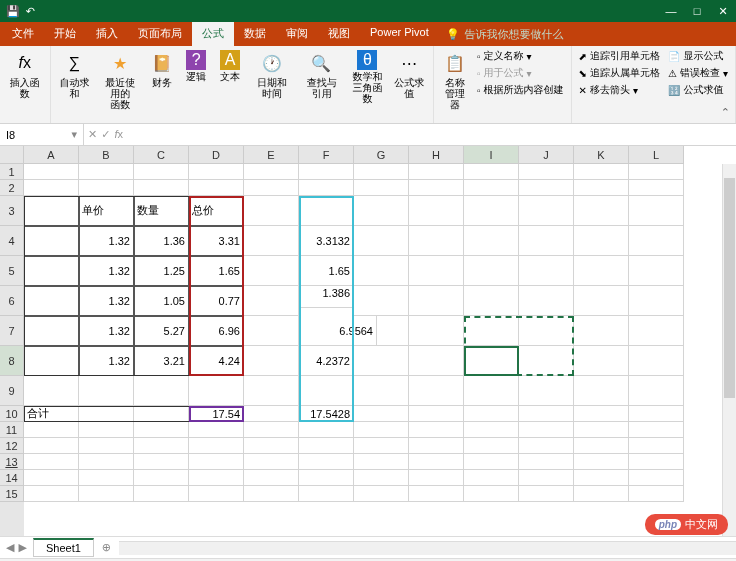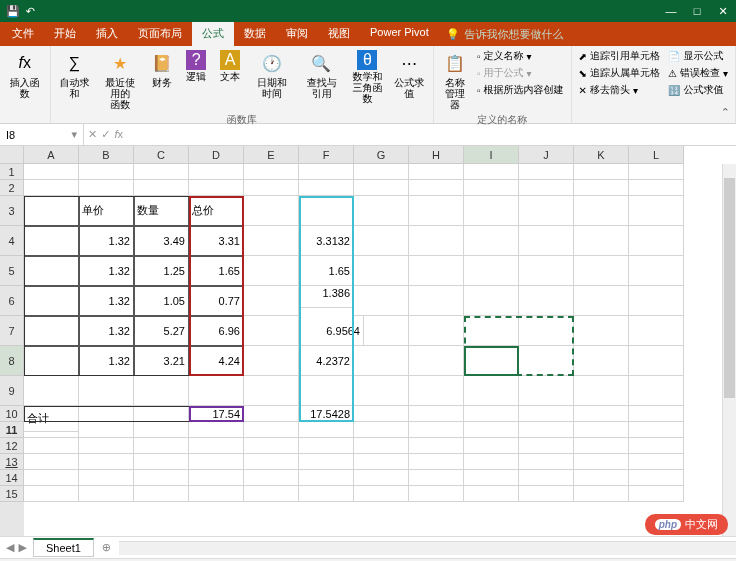--- a/index.html
+++ b/index.html
@@ -140,36 +140,34 @@
       <div class="ribbon-btn-large">
           <span class="icon" style="background:#1976d2;color:#fff;width:20px;height:20px">θ</span>
           <span class="label" style="white-space:pre-line">数学和
 三角函数</span>
         </div>
       <div class="ribbon-btn-large">
           <span class="icon">⋯</span>
           <span class="label">公式求值</span>
         </div>
     </div>
-    <div class="ribbon-group-label">函数库</div>
   </div>
   <div class="ribbon-group">
     <div class="ribbon-group-content">
       <div class="ribbon-btn-large">
           <span class="icon">📋</span>
           <span class="label" style="white-space:pre-line">名称
 管理器</span>
         </div>
       <div class="ribbon-stack">
         <div class="ribbon-btn-small">▫ <span>定义名称</span> ▾</div>
         <div class="ribbon-btn-small" style="color:#999">▫ <span>用于公式</span> ▾</div>
         <div class="ribbon-btn-small">▫ <span>根据所选内容创建</span></div>
       </div>
     </div>
-    <div class="ribbon-group-label">定义的名称</div>
   </div>
   <div class="ribbon-group">
     <div class="ribbon-group-content">
       <div class="ribbon-stack">
         <div class="ribbon-btn-small">⬈ <span>追踪引用单元格</span></div>
         <div class="ribbon-btn-small">⬊ <span>追踪从属单元格</span></div>
         <div class="ribbon-btn-small">✕ <span>移去箭头</span> ▾</div>
       </div>
       <div class="ribbon-stack">
         <div class="ribbon-btn-small">📄 <span>显示公式</span></div>
@@ -218,21 +216,21 @@
           <div class="row-header" style="height: 16px;">1</div>
           <div class="row-header" style="height: 16px;">2</div>
           <div class="row-header" style="height: 30px;">3</div>
           <div class="row-header" style="height: 30px;">4</div>
           <div class="row-header" style="height: 30px;">5</div>
           <div class="row-header" style="height: 30px;">6</div>
           <div class="row-header" style="height: 30px;">7</div>
           <div class="row-header active" style="height: 30px;">8</div>
           <div class="row-header" style="height: 30px;">9</div>
           <div class="row-header" style="height: 16px;">10</div>
-          <div class="row-header" style="height: 16px; font-weight: bold;">11</div>
+          <div class="row-header" style="height: 16px;">11</div>
           <div class="row-header" style="height: 16px;">12</div>
           <div class="row-header" style="height: 16px; text-decoration: underline;">13</div>
           <div class="row-header" style="height: 16px;">14</div>
           <div class="row-header" style="height: 16px;">15</div>
         </div>
       <div class="grid">
         <div class="grid-cells" id="grid-cells">
             <div class="cell" style="left: 0px; top: 0px; width: 55px; height: 16px;"></div>
             <div class="cell" style="left: 55px; top: 0px; width: 55px; height: 16px;"></div>
             <div class="cell" style="left: 110px; top: 0px; width: 55px; height: 16px;"></div>
@@ -264,21 +262,21 @@
             <div class="cell" style="left: 220px; top: 32px; width: 55px; height: 30px;"></div>
             <div class="cell" style="left: 275px; top: 32px; width: 55px; height: 30px;"></div>
             <div class="cell" style="left: 330px; top: 32px; width: 55px; height: 30px;"></div>
             <div class="cell" style="left: 385px; top: 32px; width: 55px; height: 30px;"></div>
             <div class="cell" style="left: 440px; top: 32px; width: 55px; height: 30px;"></div>
             <div class="cell" style="left: 495px; top: 32px; width: 55px; height: 30px;"></div>
             <div class="cell" style="left: 550px; top: 32px; width: 55px; height: 30px;"></div>
             <div class="cell" style="left: 605px; top: 32px; width: 55px; height: 30px;"></div>
             <div class="cell" style="left: 0px; top: 62px; width: 55px; height: 30px;"></div>
             <div class="cell right" style="left: 55px; top: 62px; width: 55px; height: 30px;">1.32</div>
-            <div class="cell right" style="left: 110px; top: 62px; width: 55px; height: 30px;">3.49</div>
+            <div class="cell right" style="left: 110px; top: 62px; width: 55px; height: 30px;">1.36</div>
             <div class="cell right" style="left: 165px; top: 62px; width: 55px; height: 30px;">3.31</div>
             <div class="cell" style="left: 220px; top: 62px; width: 55px; height: 30px;"></div>
             <div class="cell right" style="left: 275px; top: 62px; width: 55px; height: 30px;">3.3132</div>
             <div class="cell" style="left: 330px; top: 62px; width: 55px; height: 30px;"></div>
             <div class="cell" style="left: 385px; top: 62px; width: 55px; height: 30px;"></div>
             <div class="cell" style="left: 440px; top: 62px; width: 55px; height: 30px;"></div>
             <div class="cell" style="left: 495px; top: 62px; width: 55px; height: 30px;"></div>
             <div class="cell" style="left: 550px; top: 62px; width: 55px; height: 30px;"></div>
             <div class="cell" style="left: 605px; top: 62px; width: 55px; height: 30px;"></div>
             <div class="cell" style="left: 0px; top: 92px; width: 55px; height: 30px;"></div>
@@ -303,21 +301,21 @@
             <div class="cell" style="left: 385px; top: 122px; width: 55px; height: 30px;"></div>
             <div class="cell" style="left: 440px; top: 122px; width: 55px; height: 30px;"></div>
             <div class="cell" style="left: 495px; top: 122px; width: 55px; height: 30px;"></div>
             <div class="cell" style="left: 550px; top: 122px; width: 55px; height: 30px;"></div>
             <div class="cell" style="left: 605px; top: 122px; width: 55px; height: 30px;"></div>
             <div class="cell" style="left: 0px; top: 152px; width: 55px; height: 30px;"></div>
             <div class="cell right" style="left: 55px; top: 152px; width: 55px; height: 30px;">1.32</div>
             <div class="cell right" style="left: 110px; top: 152px; width: 55px; height: 30px;">5.27</div>
             <div class="cell right" style="left: 165px; top: 152px; width: 55px; height: 30px;">6.96</div>
             <div class="cell" style="left: 220px; top: 152px; width: 55px; height: 30px;"></div>
-            <div class="cell right" style="left: 275px; top: 152px; width: 65px; height: 30px;">6.9564</div>
+            <div class="cell right" style="left: 275px; top: 152px; width: 78px; height: 30px;">6.9564</div>
             <div class="cell" style="left: 330px; top: 152px; width: 55px; height: 30px;"></div>
             <div class="cell" style="left: 385px; top: 152px; width: 55px; height: 30px;"></div>
             <div class="cell" style="left: 440px; top: 152px; width: 55px; height: 30px;"></div>
             <div class="cell" style="left: 495px; top: 152px; width: 55px; height: 30px;"></div>
             <div class="cell" style="left: 550px; top: 152px; width: 55px; height: 30px;"></div>
             <div class="cell" style="left: 605px; top: 152px; width: 55px; height: 30px;"></div>
             <div class="cell" style="left: 0px; top: 182px; width: 55px; height: 30px;"></div>
             <div class="cell right" style="left: 55px; top: 182px; width: 55px; height: 30px;">1.32</div>
             <div class="cell right" style="left: 110px; top: 182px; width: 55px; height: 30px;">3.21</div>
             <div class="cell right" style="left: 165px; top: 182px; width: 55px; height: 30px;">4.24</div>
@@ -334,21 +332,21 @@
             <div class="cell" style="left: 110px; top: 212px; width: 55px; height: 30px;"></div>
             <div class="cell" style="left: 165px; top: 212px; width: 55px; height: 30px;"></div>
             <div class="cell" style="left: 220px; top: 212px; width: 55px; height: 30px;"></div>
             <div class="cell" style="left: 275px; top: 212px; width: 55px; height: 30px;"></div>
             <div class="cell" style="left: 330px; top: 212px; width: 55px; height: 30px;"></div>
             <div class="cell" style="left: 385px; top: 212px; width: 55px; height: 30px;"></div>
             <div class="cell" style="left: 440px; top: 212px; width: 55px; height: 30px;"></div>
             <div class="cell" style="left: 495px; top: 212px; width: 55px; height: 30px;"></div>
             <div class="cell" style="left: 550px; top: 212px; width: 55px; height: 30px;"></div>
             <div class="cell" style="left: 605px; top: 212px; width: 55px; height: 30px;"></div>
-            <div class="cell" style="left: 0px; top: 242px; width: 55px; height: 26px;">合计</div>
+            <div class="cell" style="left: 0px; top: 242px; width: 55px; height: 16px;">合计</div>
             <div class="cell" style="left: 55px; top: 242px; width: 55px; height: 16px;"></div>
             <div class="cell" style="left: 110px; top: 242px; width: 55px; height: 16px;"></div>
             <div class="cell right" style="left: 165px; top: 242px; width: 55px; height: 16px;">17.54</div>
             <div class="cell" style="left: 220px; top: 242px; width: 55px; height: 16px;"></div>
             <div class="cell right" style="left: 275px; top: 242px; width: 55px; height: 16px;">17.5428</div>
             <div class="cell" style="left: 330px; top: 242px; width: 55px; height: 16px;"></div>
             <div class="cell" style="left: 385px; top: 242px; width: 55px; height: 16px;"></div>
             <div class="cell" style="left: 440px; top: 242px; width: 55px; height: 16px;"></div>
             <div class="cell" style="left: 495px; top: 242px; width: 55px; height: 16px;"></div>
             <div class="cell" style="left: 550px; top: 242px; width: 55px; height: 16px;"></div>

